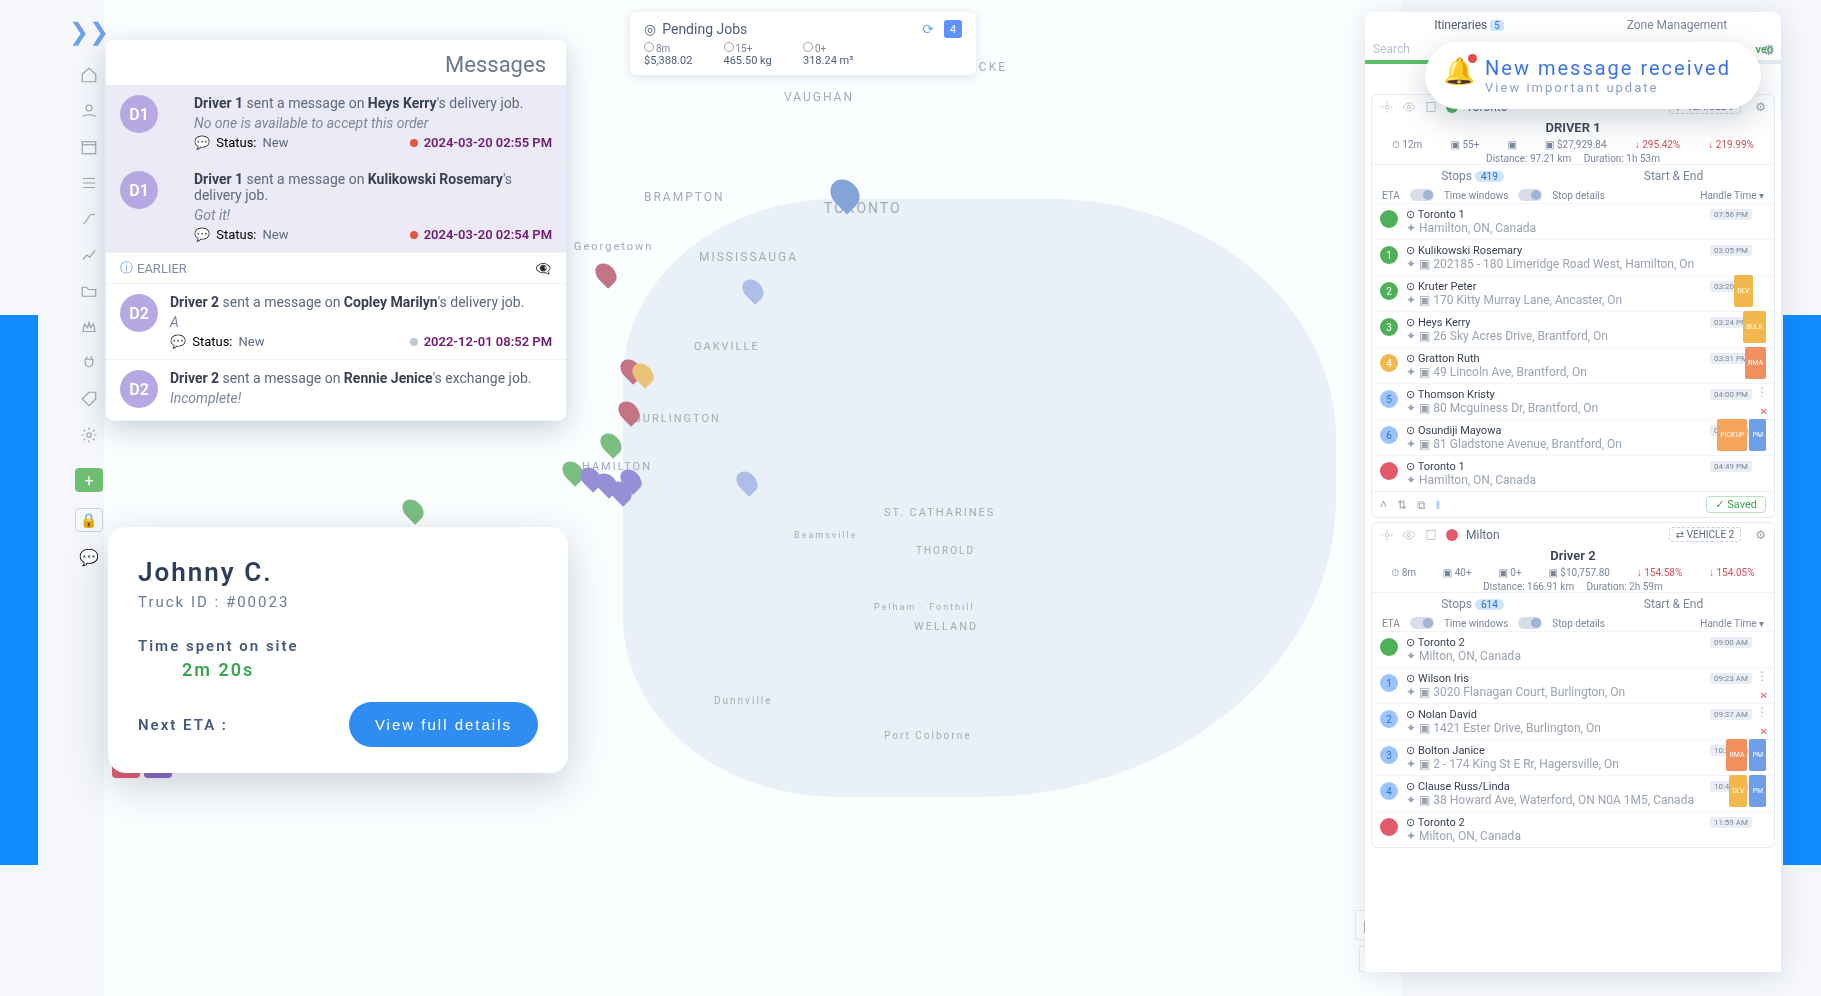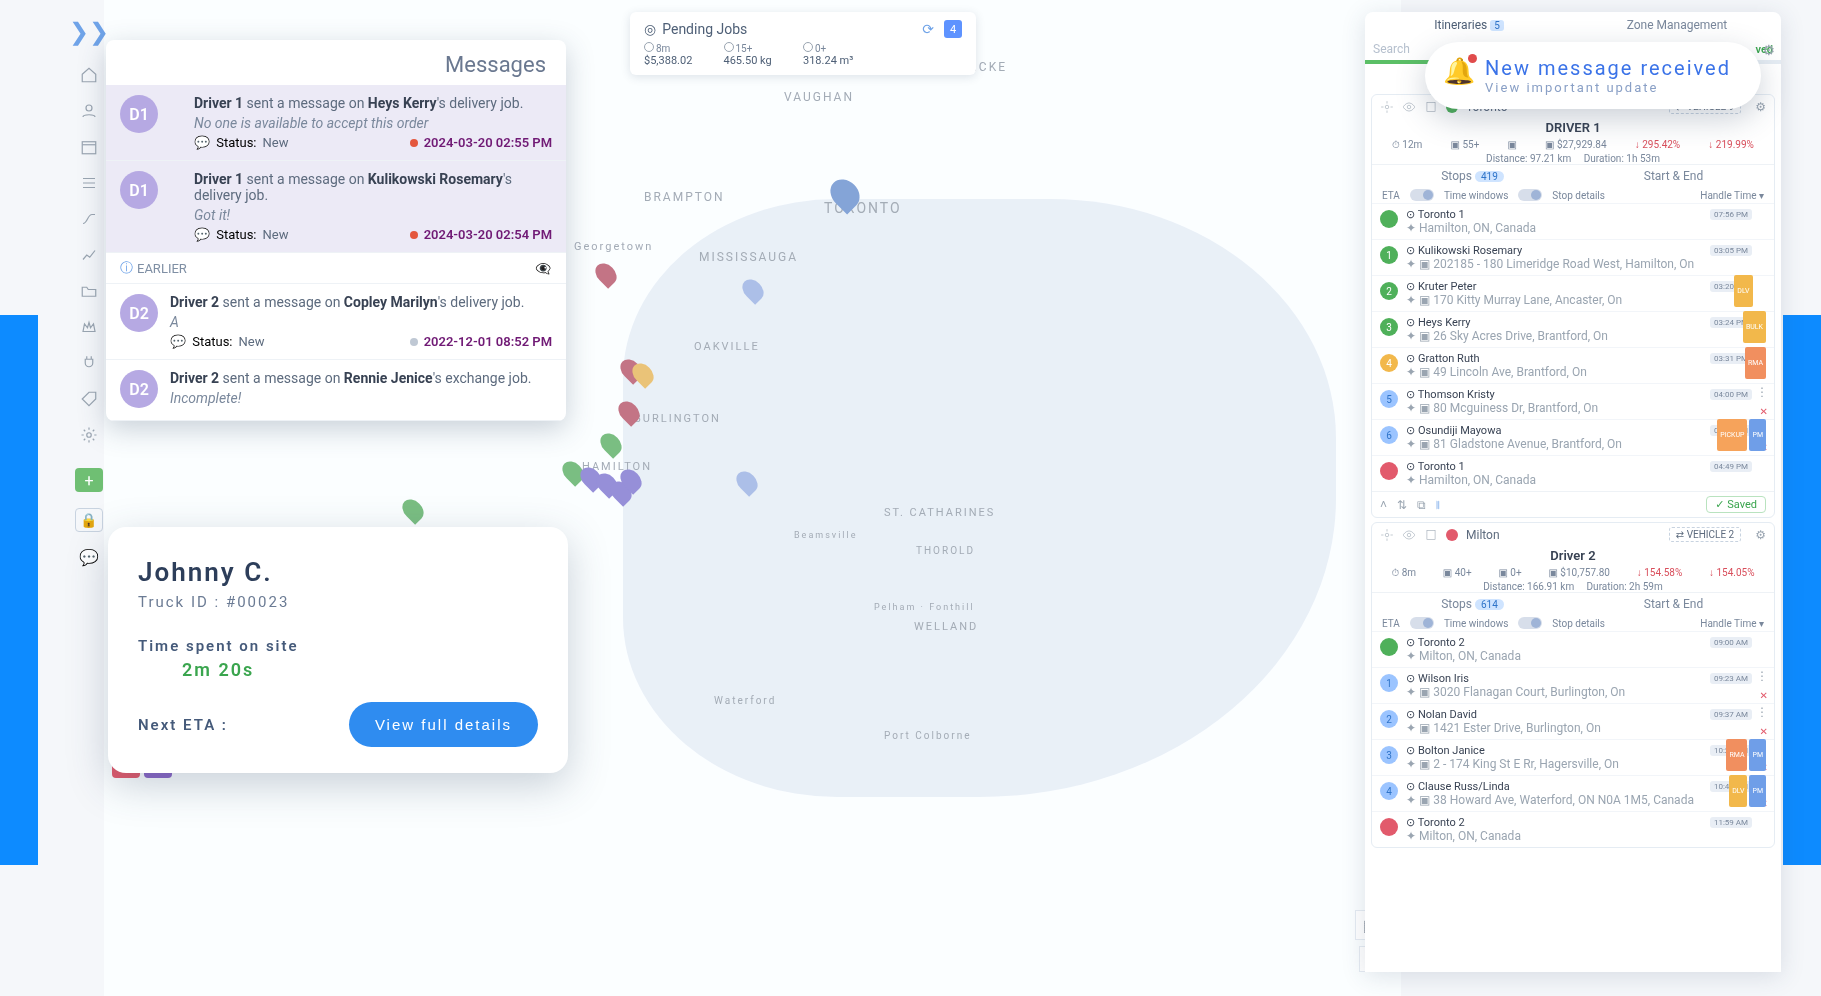--- a/index.html
+++ b/index.html
@@ -219,21 +219,21 @@
   <span class="map-label" style="left:720px;top:200px; font-size:14px">TORONTO</span>
   <span class="map-label" style="left:470px;top:240px; font-size:11px">Georgetown</span>
   <span class="map-label" style="left:595px;top:250px">MISSISSAUGA</span>
   <span class="map-label" style="left:590px;top:340px;font-size:11px">OAKVILLE</span>
   <span class="map-label" style="left:530px;top:412px;font-size:11px">BURLINGTON</span>
   <span class="map-label" style="left:478px;top:460px;font-size:11px">HAMILTON</span>
   <span class="map-label" style="left:780px;top:506px;font-size:11px">ST. CATHARINES</span>
   <span class="map-label" style="left:812px;top:545px;font-size:10px">THOROLD</span>
   <span class="map-label" style="left:810px;top:620px;font-size:11px">WELLAND</span>
   <span class="map-label" style="left:770px;top:602px;font-size:9px">Pelham · Fonthill</span>
-  <span class="map-label" style="left:610px;top:695px;font-size:10px">Waterford</span>
+  <span class="map-label" style="left:610px;top:695px;font-size:10px">Dunnville</span>
   <span class="map-label" style="left:780px;top:730px;font-size:10px">Port Colborne</span>
   <span class="map-label" style="left:690px;top:530px;font-size:9px">Beamsville</span>
 
   <svg class="route">
     <path d="M735 190 L650 280 L560 370 L530 440 L510 470 L500 470" stroke="#8f85f0" stroke-width="2" fill="none"></path>
     <path d="M500 470 C560 480 620 480 640 480" stroke="#8f85f0" stroke-width="2" fill="none"></path>
     <path d="M496 272 L500 340 L520 370 L520 410 L500 460 L490 500 L460 560" stroke="#d9657e" stroke-width="2" fill="none"></path>
     <path d="M300 510 C340 500 400 480 470 470" stroke="#5bbf66" stroke-width="2" fill="none"></path>
   </svg>
 

